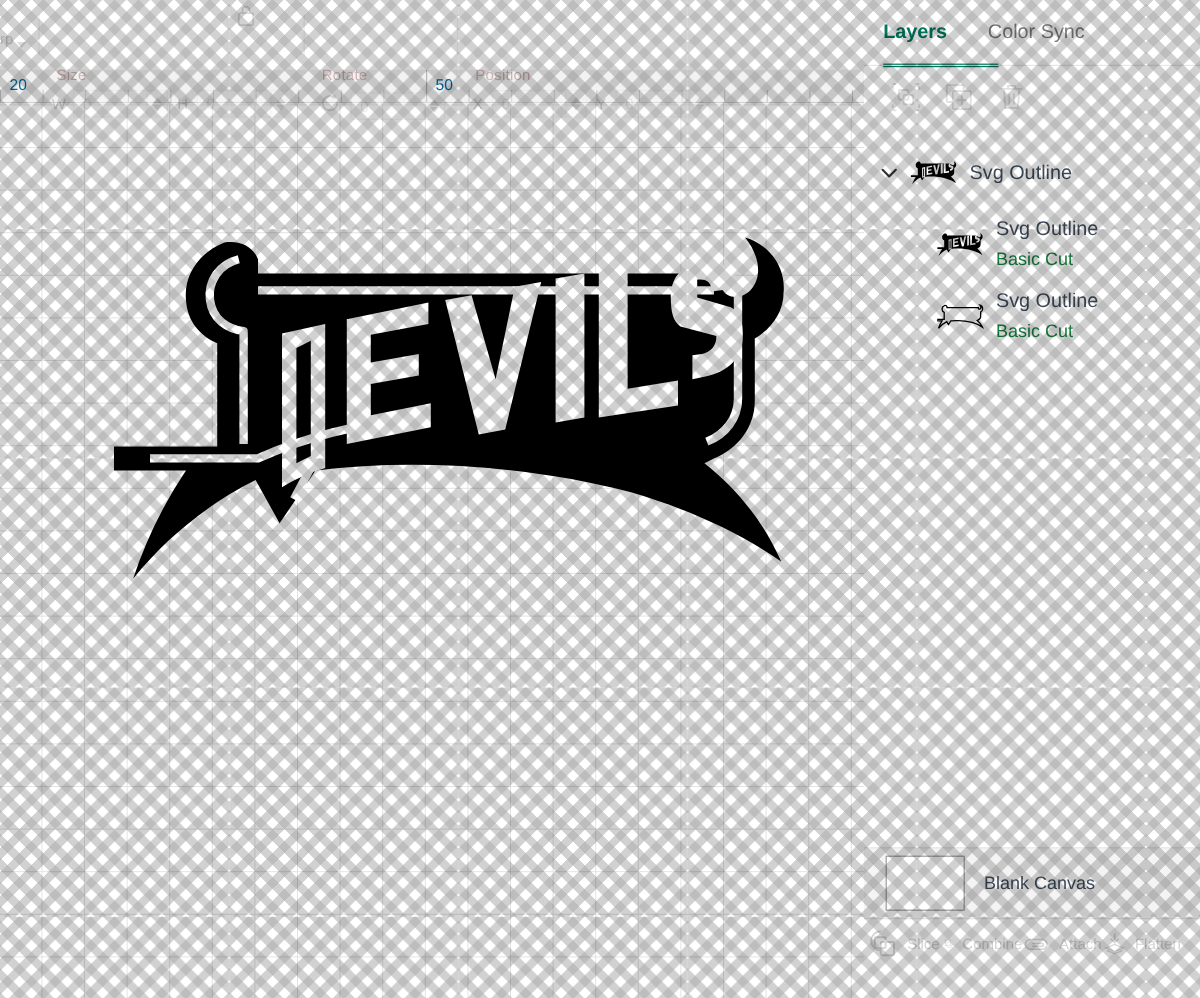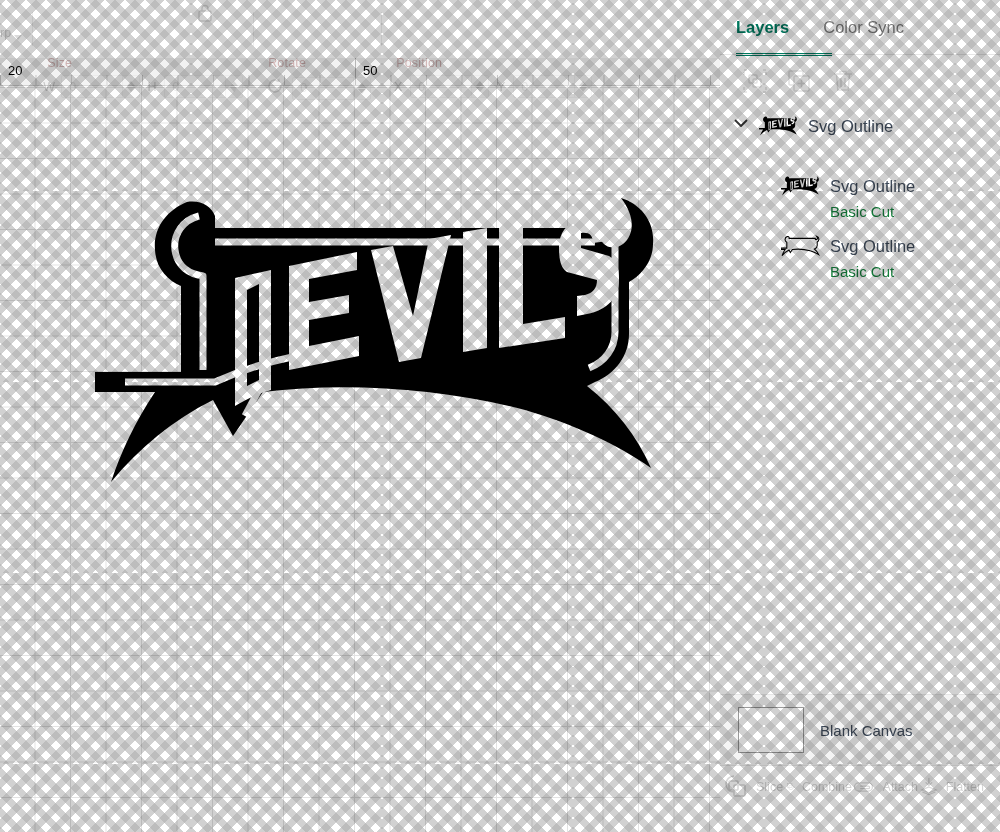--- a/index.html
+++ b/index.html
@@ -69,21 +69,21 @@
     position: absolute; left: 0; top: 58px; width: 720px; height: 28px;
     background: #f2f2f2; border-bottom: 1px solid #cfcfcf; z-index: 18;
     overflow: hidden;
   }
   .ruler-ticks { position: absolute; inset: 0;
     background-image: repeating-linear-gradient(to right,
       #c4c4c4 0 1px, rgba(0,0,0,0) 1px 35.5px);
     background-position: 0 17px; background-size: 35.5px 11px;
     background-repeat: repeat-x; }
   .ruler-major { position: absolute; top: 0; bottom: 0; width: 1px; background: #b5b5b5; }
-  .ruler-num { position: absolute; top: 5px; font-size: 13px; color: #000000; }
+  .ruler-num { position: absolute; top: 5px; font-size: 13px; color: #0369a1; }
 
   
   .canvas-wrap {
     position: absolute; left: 0; top: 86px; width: 720px; height: 746px;
     background: #ffffff; overflow: hidden; z-index: 10;
   }
   .grid {
     position: absolute; inset: 0;
     background-image:
       linear-gradient(to right, #e2e2e2 1px, rgba(0,0,0,0) 1px),
@@ -115,35 +115,35 @@
           position: relative; flex: 0 0 auto; text-align: center; }
   .tab { font-size: 16.5px; color: #7b7b7b; padding-bottom: 2px; cursor: pointer; }
   .tab.active { color: #00795f; font-weight: bold; }
   .tab-underline { position: absolute; left: 16px; bottom: 0; width: 96px; height: 3px; background: #00795f; }
   .tabs-rule { position: absolute; left: 0; right: 0; bottom: 1px; height: 1px; background: #e6e6e6; }
 
   .panel-actions { display: flex; gap: 18px; padding: 12px 0 10px 22px; opacity: .22; flex: 0 0 auto; }
   .panel-actions svg { display: block; }
 
   .layers { flex: 1 1 auto; overflow: hidden; padding-top: 10px; }
-  .layer-row { display: flex; align-items: flex-start; min-height: 60px; padding: 0 10px; }
+  .layer-row { display: flex; align-items: center; min-height: 60px; padding: 0 10px; }
   .layer-row.child { padding-left: 58px; }
   .chev {
     width: 22px; flex: 0 0 22px; display: flex; align-items: center; justify-content: center;
     margin-right: 4px; cursor: pointer;
   }
   .chev svg { display: block; }
   .thumb { width: 46px; flex: 0 0 46px; display: flex; align-items: center; justify-content: center; }
   .thumb svg { display: block; }
   .layer-texts { display: flex; flex-direction: column; justify-content: center; padding-left: 6px; }
   .layer-title { font-size: 16.5px; color: #3f4b5b; line-height: 25px; }
   .layer-sub { font-size: 15px; color: #15803d; line-height: 25px; }
 
   .canvas-row {
-    display: flex; align-items: center; height: 72px; background: #f4f4f4;
+    display: flex; align-items: center; height: 60px; background: #f4f4f4;
     border-top: 1px solid #e6e6e6; border-bottom: 1px solid #e6e6e6;
     padding-left: 18px; gap: 16px; flex: 0 0 auto;
   }
   .canvas-thumb { width: 66px; height: 46px; background: #fff; border: 1px solid #9a9a9a; }
   .canvas-label { font-size: 15px; color: #3f4b5b; }
 
   .bottom-bar {
     height: 66px; display: flex; align-items: flex-start; padding-top: 6px;
     flex: 0 0 auto; opacity: .26; overflow: hidden;
   }

